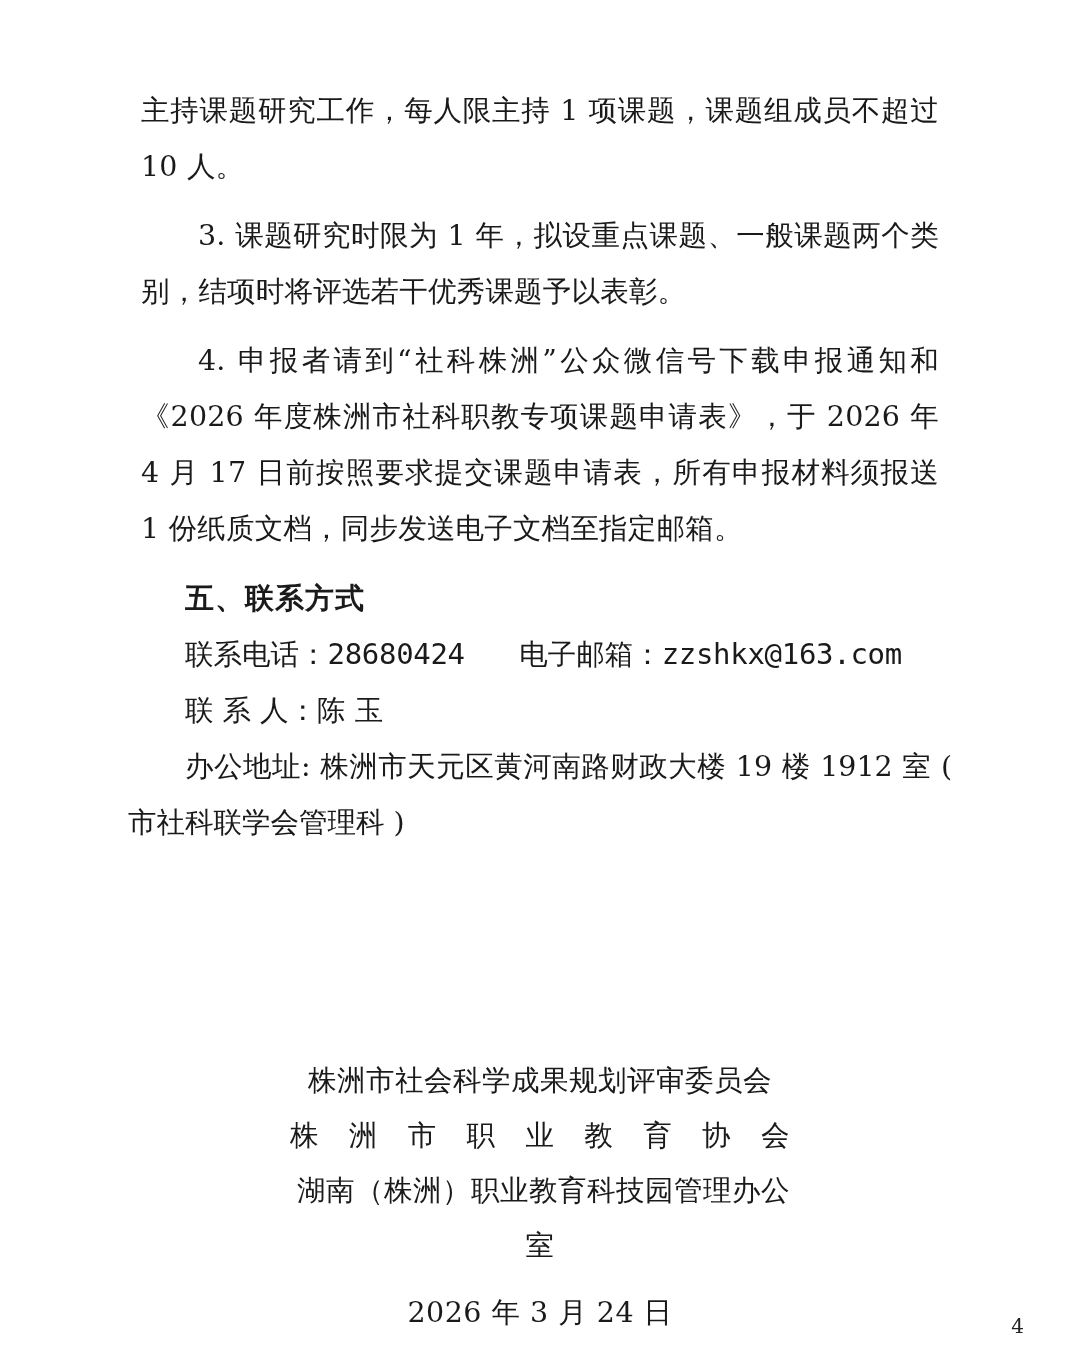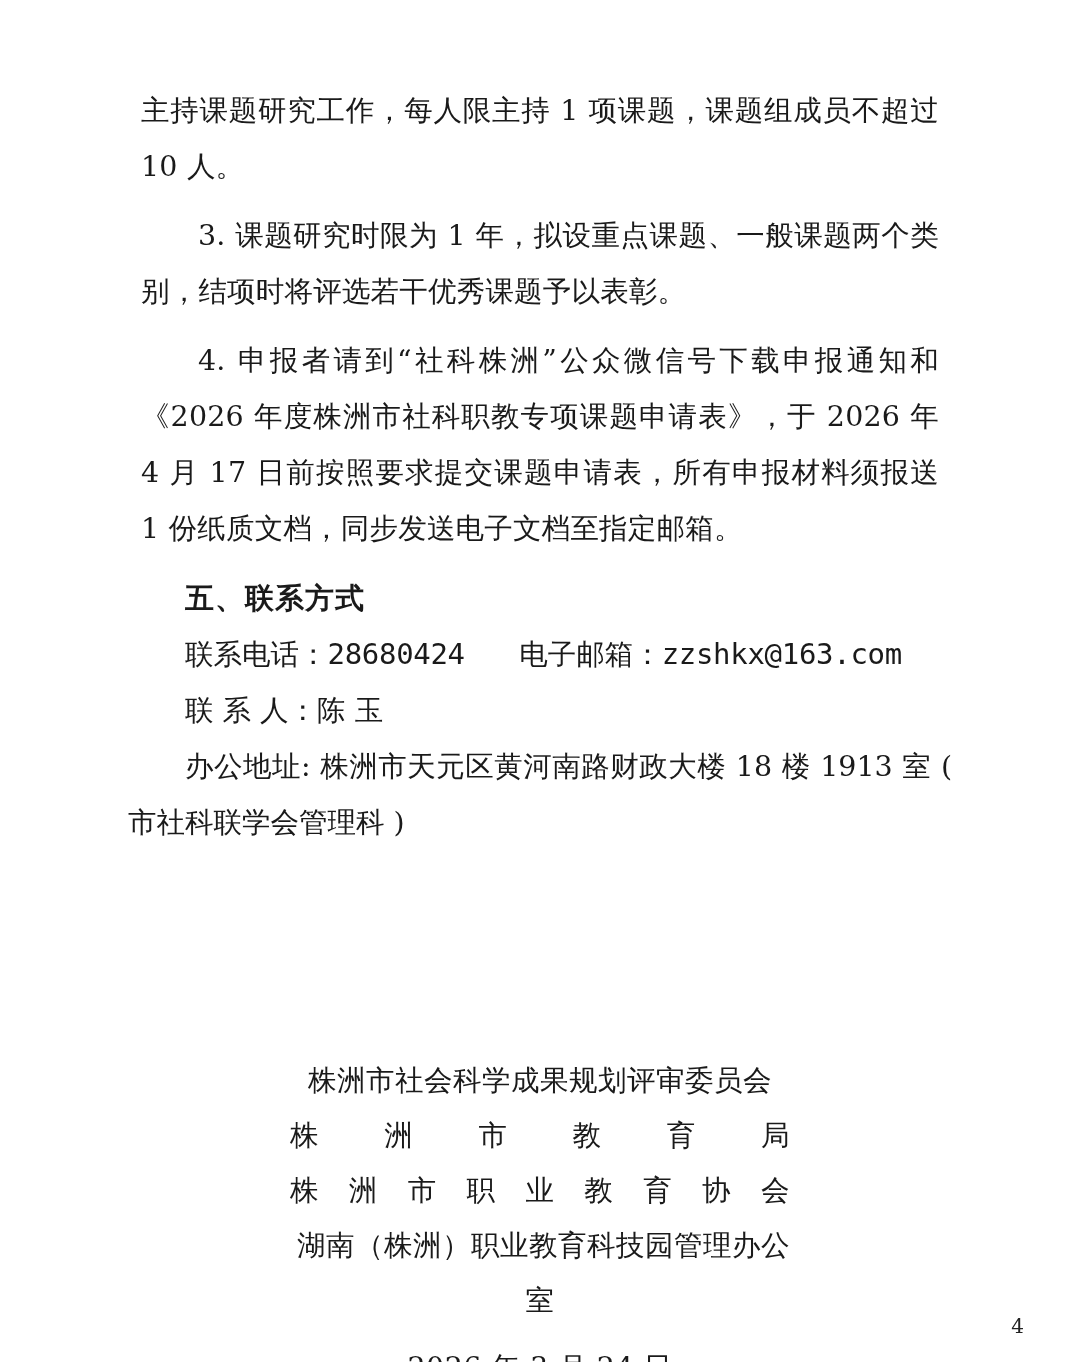--- a/index.html
+++ b/index.html
@@ -112,29 +112,28 @@
   <p class="para indent">3. 课题研究时限为 1 年，拟设重点课题、一般课题两个类别，结项时将评选若干优秀课题予以表彰。</p>
 
   <p class="para indent">4. 申报者请到“社科株洲”公众微信号下载申报通知和《2026 年度株洲市社科职教专项课题申请表》，于 2026 年 4 月 17 日前按照要求提交课题申请表，所有申报材料须报送 1 份纸质文档，同步发送电子文档至指定邮箱。</p>
 
   <p class="section-head">五、联系方式</p>
 
   <p class="contact-line"><span>联系电话：</span><span class="mono">28680424</span><span>      </span><span>电子邮箱：</span><span class="mono">zzshkx@163.com</span></p>
 
   <p class="contact-line">联 系 人：陈 玉</p>
 
-  <p class="addr">办公地址: 株洲市天元区黄河南路财政大楼 18 楼 1913 室 ( 市社科联学会管理科 )</p>
+  <p class="addr">办公地址: 株洲市天元区黄河南路财政大楼 19 楼 1912 室 ( 市社科联学会管理科 )</p>
 
   <div class="spacer-lg"></div>
 
 
   <div class="spacer-lg"></div>
 
   <div class="signblock">
     <p class="signline nospread">株洲市社会科学成果规划评审委员会</p>
-    <p class="signline">株 洲 市 教 育 局</p>
     <p class="signline">株 洲 市 职 业 教 育 协 会</p>
     <p class="signline nospread">湖南（株洲）职业教育科技园管理办公室</p>
     <p class="signdate">2026 年 3 月 24 日</p>
   </div>
 
   <div class="page-number">4</div>
 </div>
 
 </body></html>

